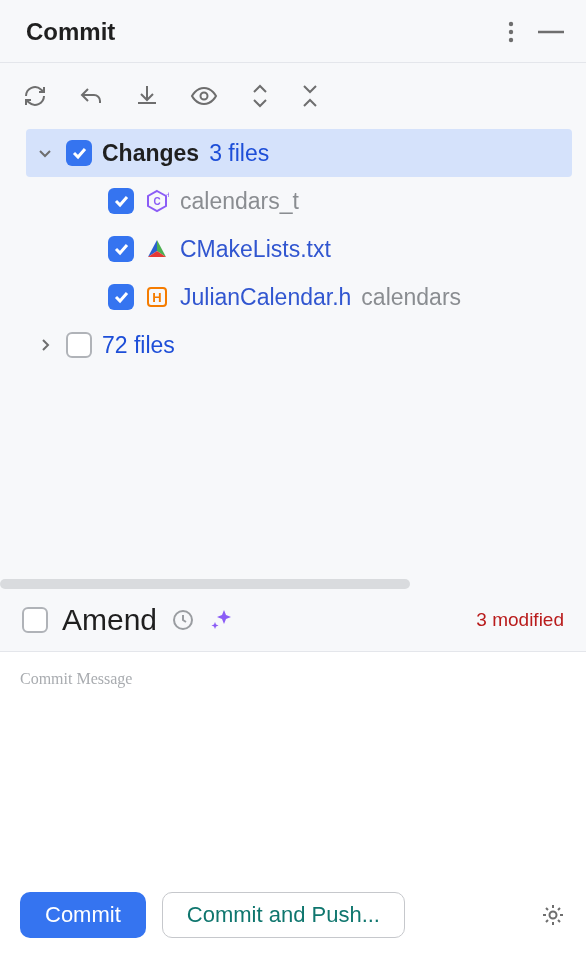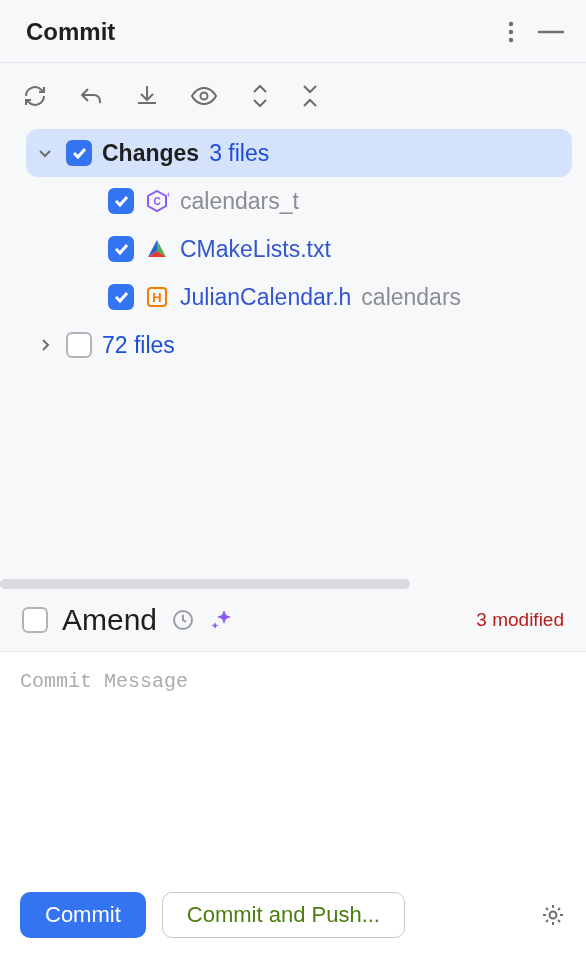--- a/index.html
+++ b/index.html
@@ -4,46 +4,46 @@
 <style>
 *{box-sizing:border-box;margin:0;padding:0;font-family:-apple-system,BlinkMacSystemFont,"Segoe UI",sans-serif}
 body{width:586px;height:954px;background:#f7f8fa;display:flex;flex-direction:column;overflow:hidden}
 .header{display:flex;align-items:center;justify-content:space-between;padding:18px 22px 16px 26px;border-bottom:1px solid #e4e6eb}
 .header-title{font-size:24px;font-weight:700;color:#1f1f1f}
 .header-actions{display:flex;align-items:center;gap:24px}
 .icon-btn{display:inline-flex;align-items:center;justify-content:center;cursor:pointer;color:#6e6e6e}
 .toolbar{display:flex;align-items:center;gap:30px;padding:20px 10px 20px 22px}
 .toolbar .icon-btn svg{stroke:#6e6e6e}
 .tree{padding:0 14px 0 26px;flex:0 0 auto}
-.tree-row{display:flex;align-items:center;gap:10px;height:48px;font-size:23px;border-radius:12px;padding:0 8px}
+.tree-row{display:flex;align-items:center;gap:10px;height:48px;font-size:23px;border-radius:4px;padding:0 8px}
 .tree-row.selected{background:#d5e2fb}
 .chev{width:22px;display:inline-flex;justify-content:center;color:#6e6e6e}
 .cbx{width:26px;height:26px;border-radius:6px;display:inline-flex;align-items:center;justify-content:center;flex-shrink:0}
 .cbx.checked{background:#3574f0}
 .cbx.unchecked{border:2px solid #b0b3b8;background:#fff}
 .cbx svg{stroke:#fff;stroke-width:3;fill:none}
 .bold{font-weight:700;color:#1f1f1f}
 .muted{color:#1d4ed8}
 .file-row{padding-left:82px}
 .file-name{color:#3156d0}
 .file-path{color:#8a8d91}
 .file-icon{width:26px;height:26px;display:inline-flex;align-items:center;justify-content:center;flex-shrink:0}
 .spacer{flex:1}
 .scroll-track{height:10px;background:transparent;margin:22px 0 0 0;display:flex}
 .scroll-thumb{width:410px;height:10px;background:#d9dbde;border-radius:5px}
 .amend-bar{display:flex;align-items:center;gap:14px;padding:14px 22px;border-bottom:1px solid #e4e6eb}
 .amend-label{font-size:30px;color:#1f1f1f}
 .status-link{font-size:19px;color:#b91c1c;margin-left:auto}
 .msg-area{flex:1;padding:18px 20px;background:#fff}
-.msg-input{width:100%;height:100%;border:none;outline:none;resize:none;font-family:Liberation Mono, monospace;font-size:20px;color:#1f1f1f;background:transparent}
+.msg-input{width:100%;height:100%;border:none;outline:none;resize:none;font-family:Liberation Serif, serif;font-size:16px;color:#1f1f1f;background:transparent}
 .msg-input::placeholder{color:#a9acb0}
 .footer{display:flex;align-items:center;gap:16px;padding:16px 20px;background:#fff}
 .btn{height:46px;border-radius:10px;font-size:22px;padding:0 24px;cursor:pointer;display:inline-flex;align-items:center;justify-content:center;border:1.5px solid transparent}
 .btn.primary{background:#3574f0;color:#fff;font-weight:500}
-.btn.secondary{background:#fff;color:#4d7c0f;border-color:#c6c8cc}
+.btn.secondary{background:#fff;color:#0f766e;border-color:#c6c8cc}
 .gear{margin-left:auto}
 </style>
 </head>
 <body>
 
 <div class="header">
   <div class="header-title">Commit</div>
   <div class="header-actions">
     <span class="icon-btn">
       <svg width="6" height="22" viewBox="0 0 6 22">

